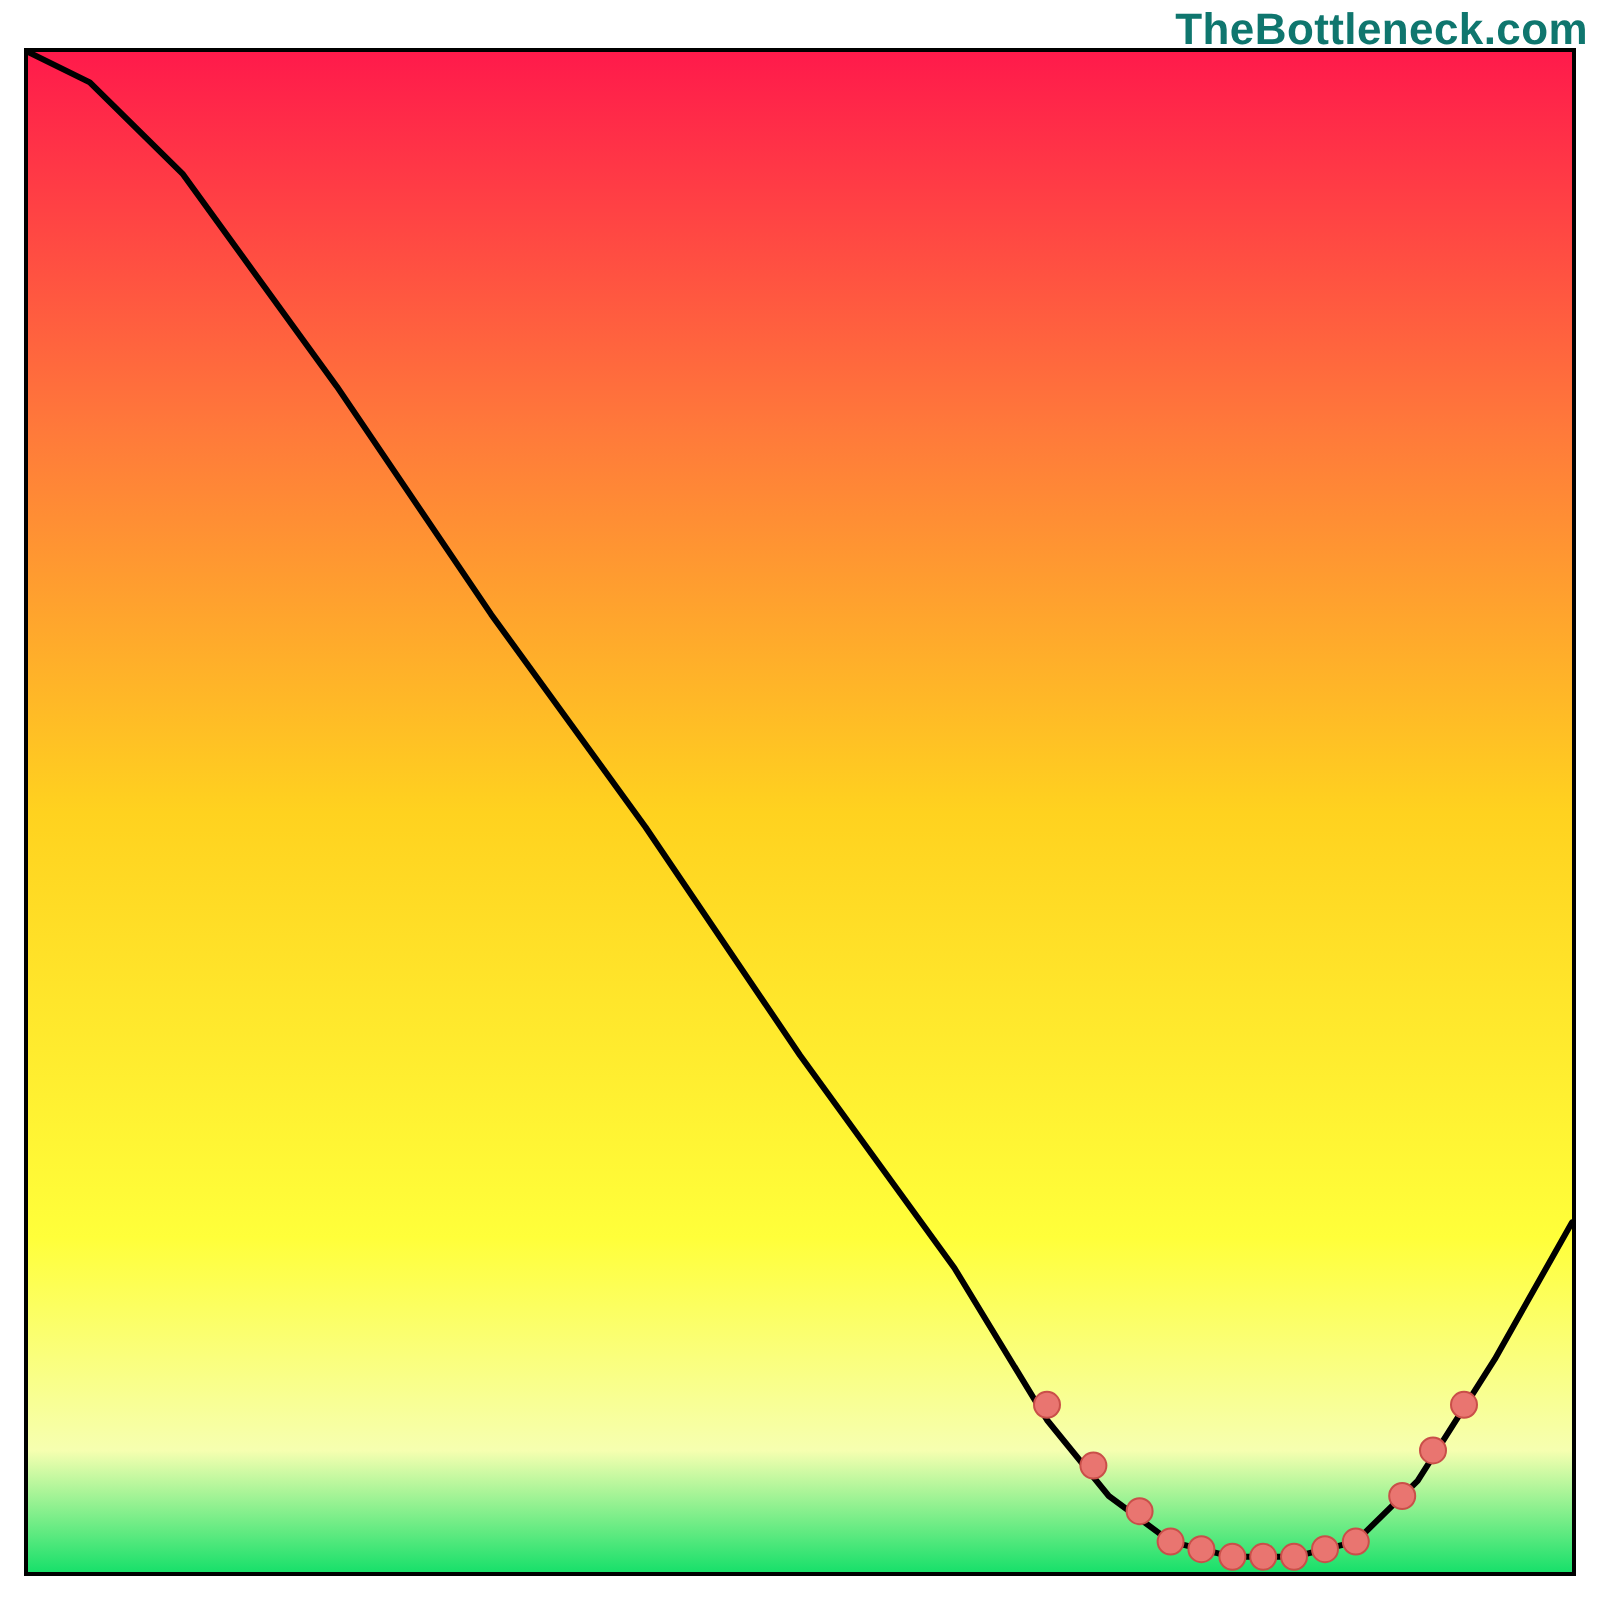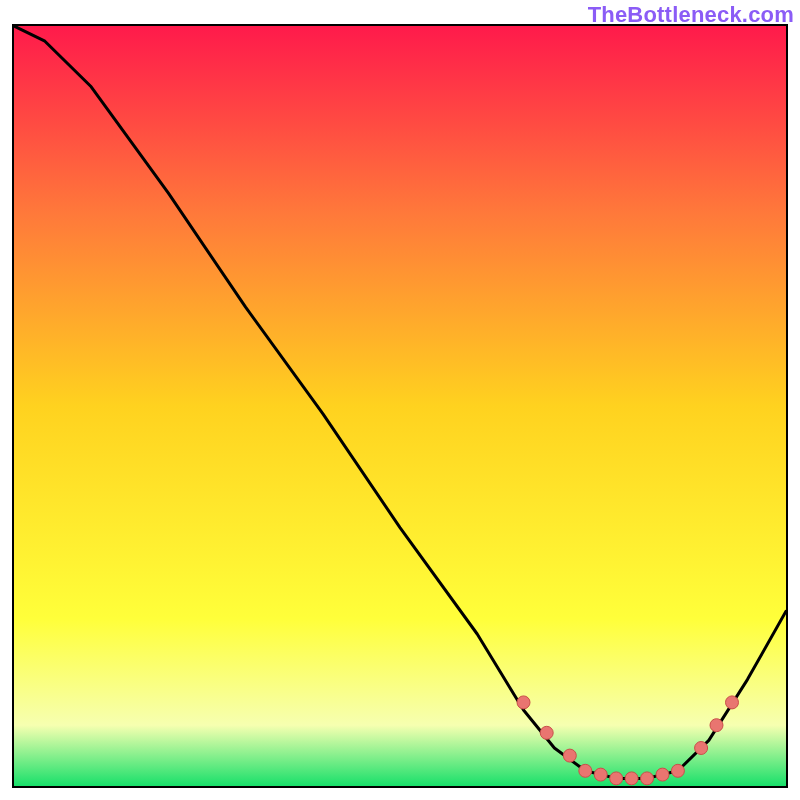--- a/index.html
+++ b/index.html
@@ -15,21 +15,21 @@
     position: relative;
     width: 800px;
     height: 800px;
   }
   .watermark {
     position: absolute;
     top: 2px;
     right: 6px;
     font-size: 22px;
     font-weight: 600;
-    color: #8b5cf6;
+    color: #0f766e;
     letter-spacing: 0.2px;
     z-index: 5;
   }
   .plot-box {
     position: absolute;
     left: 12px;
     top: 24px;
     width: 776px;
     height: 764px;
     box-sizing: border-box;

